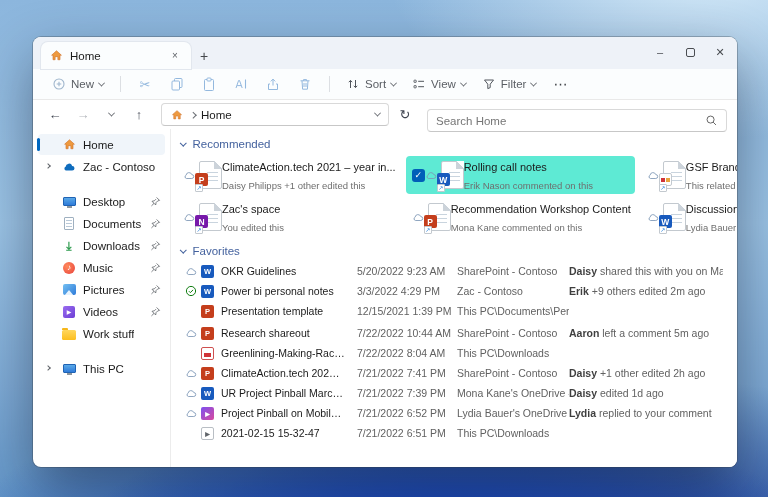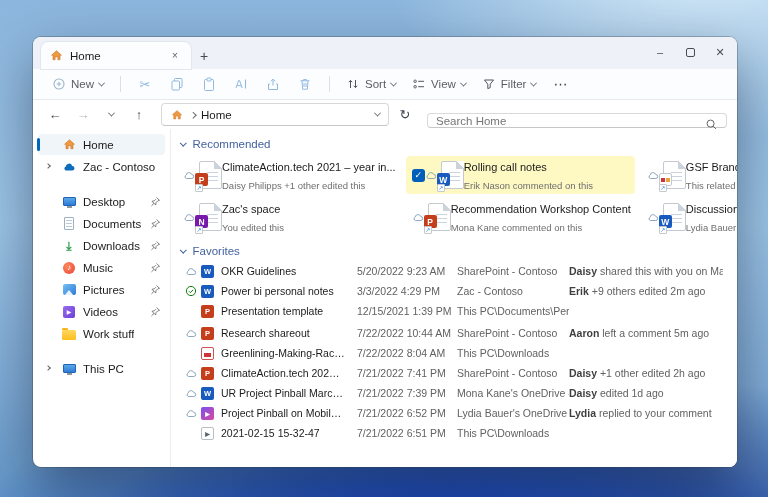--- a/index.html
+++ b/index.html
@@ -51,21 +51,21 @@
   .navb{ width:24px; height:22px; display:flex; align-items:center; justify-content:center;
     font-size:13px; color:#3f4450; border-radius:4px; }
   .navb.dis{ color:#b5b8bd; }
   .crumb{ flex:0 0 228px; height:23px; border:1px solid #d9d9d9; border-bottom-color:#c7c7c7;
     border-radius:4px; background:#fff; display:flex; align-items:center; gap:6px; padding:0 8px;
     font-size:11.5px; color:#1b1b1b; margin-left:6px; }
   .crumb .chev{ border-color:#6b6f75; }
   .crumb-end{ margin-left:auto; }
   .refresh{ width:24px; height:22px; display:flex; align-items:center; justify-content:center;
     font-size:13px; color:#3f4450; }
-  .search{ flex:1; height:15px; border:1px solid #d9d9d9; border-bottom-color:#c7c7c7; border-radius:4px;
+  .search{ flex:1; height:23px; border:1px solid #d9d9d9; border-bottom-color:#c7c7c7; border-radius:4px;
     display:flex; align-items:center; padding:0 8px; margin-left:6px; position:relative;margin-top:12px; }
   .search input{ border:none; outline:none; width:100%; font-size:11.5px; color:#1b1b1b;
     font-family:"Liberation Sans",sans-serif; background:transparent; }
   .search input::placeholder{ color:#767676; }
   .search svg{ position:absolute; right:8px; top:4px; }
 
   
   .main{ flex:1; display:flex; overflow:hidden; }
   .sidebar{ flex:0 0 137px; padding-top:4px; overflow:hidden; }
   .sitem{ position:relative; height:21px; margin:1px 5px; padding-left:24px; display:flex;
@@ -101,21 +101,21 @@
   .ic-house svg, .ic-cloudb svg{ display:block; }
 
   .content{ flex:1; border-left:1px solid #ececec; padding:4px 14px 0 6px; overflow:hidden; background:#fff; }
   .sechead{ display:flex; align-items:center; gap:7px; color:#44629e; font-size:11.5px;
     padding:5px 0 4px 4px; }
   .sechead .chev{ border-color:#44629e; width:4.5px; height:4.5px; }
 
   
   .cards{ display:grid; grid-template-columns:repeat(3,1fr); gap:4px 6px; margin:2px 0 4px 0; }
   .card{ height:38px; display:flex; align-items:center; gap:0; padding:2px 4px 2px 6px; border-radius:4px; }
-  .card.sel{ background:#fef9c3; }
+  .card.sel{ background:#5eead4; }
   .cbox{ width:13px; height:13px; background:#005fb8; border-radius:3px; color:#fff; font-size:9px;
     display:flex; align-items:center; justify-content:center; flex:0 0 auto; }
   .cbox::after{ content:"✓"; }
   .ctext{ min-width:0; }
   .ctitle{ font-size:11px; color:#1b1b1b; white-space:nowrap; overflow:hidden; text-overflow:ellipsis; }
   .csub{ font-size:9.5px; color:#6e6e6e; white-space:nowrap; overflow:hidden; text-overflow:ellipsis; margin-top:1px; }
   .cloud{ flex:0 0 auto; }
 
   
   .doc{ position:relative; width:23px; height:28px; background:#fff; border:1px solid #c3c9cf;

